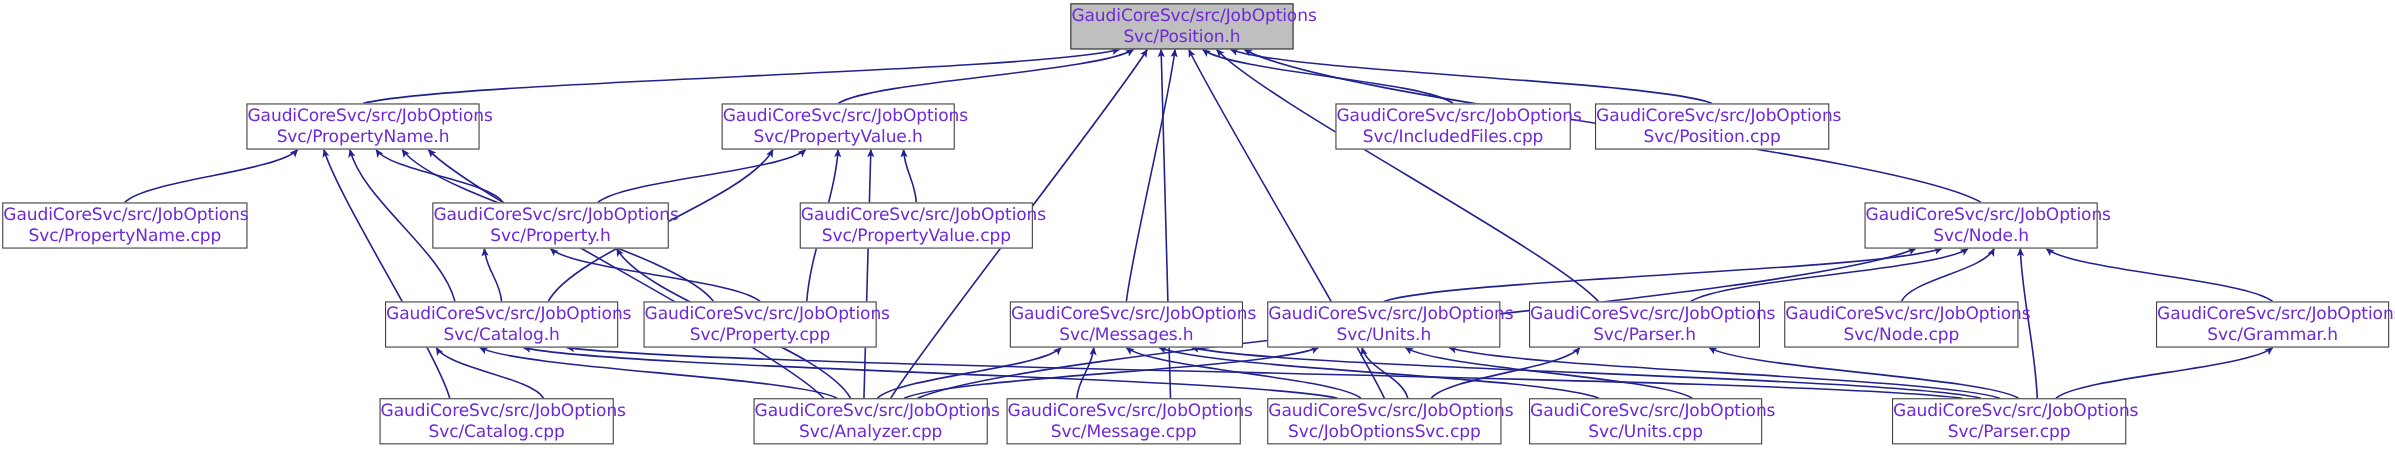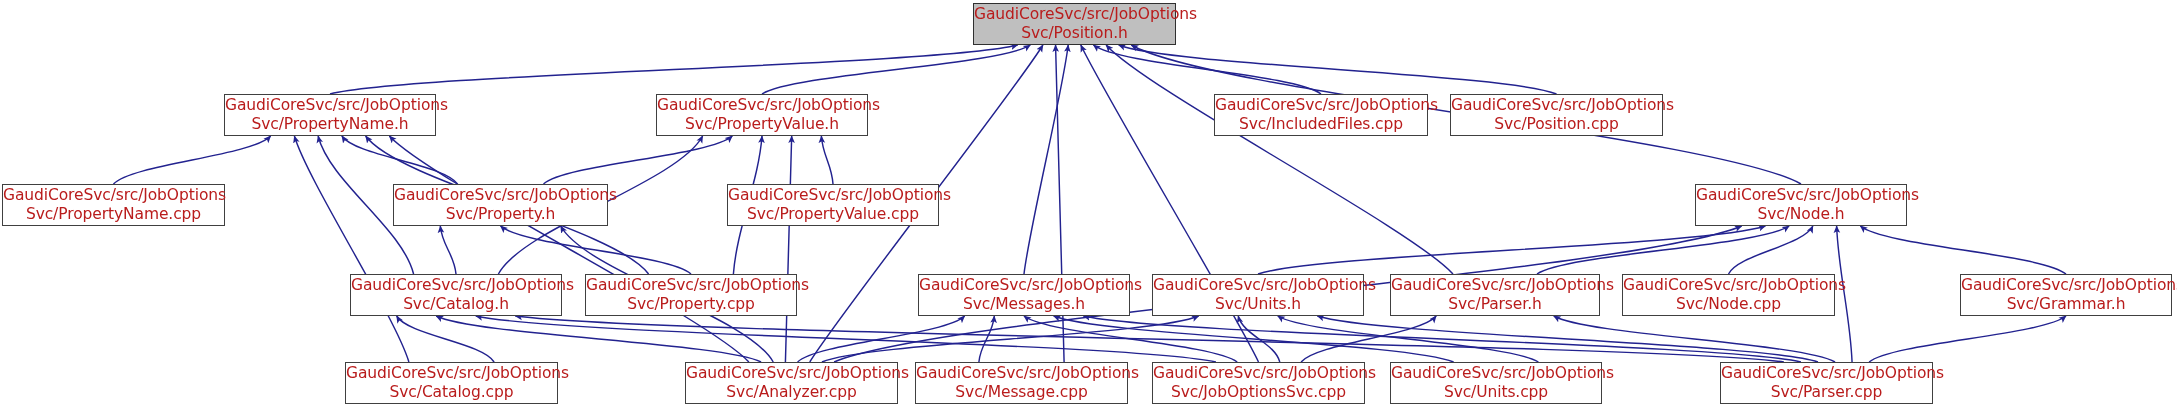--- a/index.html
+++ b/index.html
@@ -27,21 +27,21 @@
     position: absolute;
     box-sizing: border-box;
     border: 1px solid #404040;
     background: #ffffff;
     display: flex;
     align-items: center;
     justify-content: center;
     text-align: center;
     line-height: 1.22;
     font-size: 15.5px;
-    color: #b91c1c;
+    color: #6d28d9;
     letter-spacing: -0.1px;
     white-space: pre-line;
     z-index: 5;
   }
   .node.root {
     background: #bfbfbf;
     border: 1px solid #303030;
   }
   .node-label {
     display: block;

